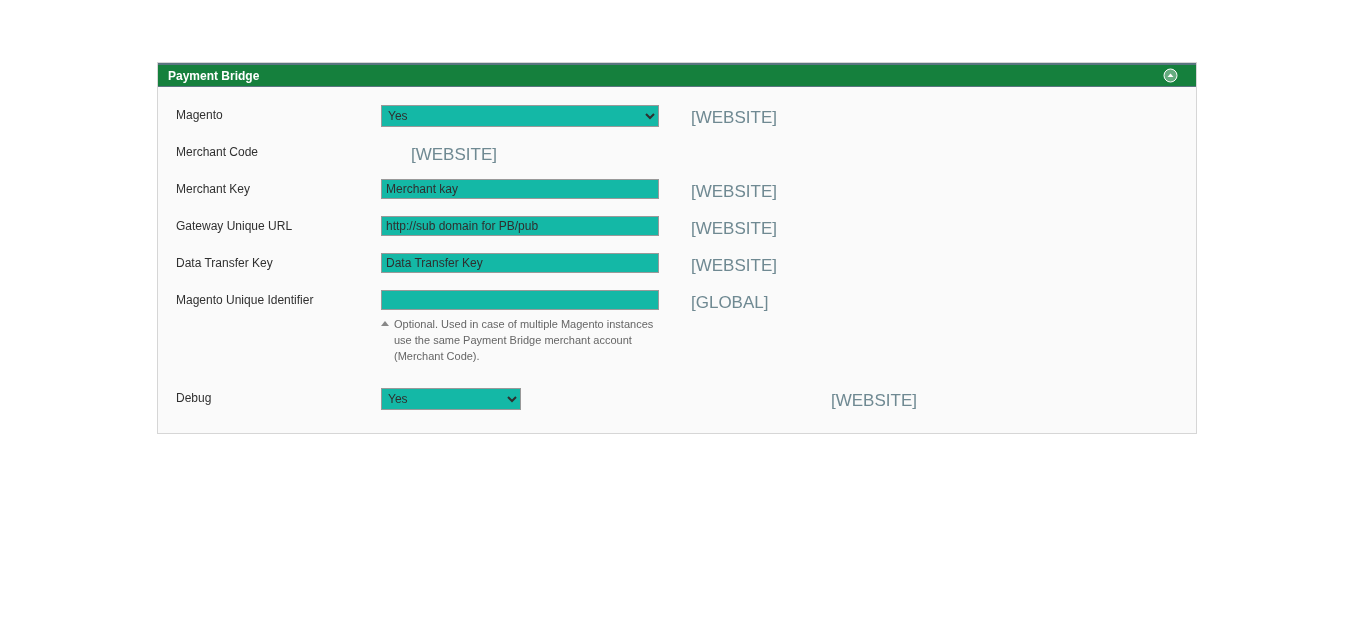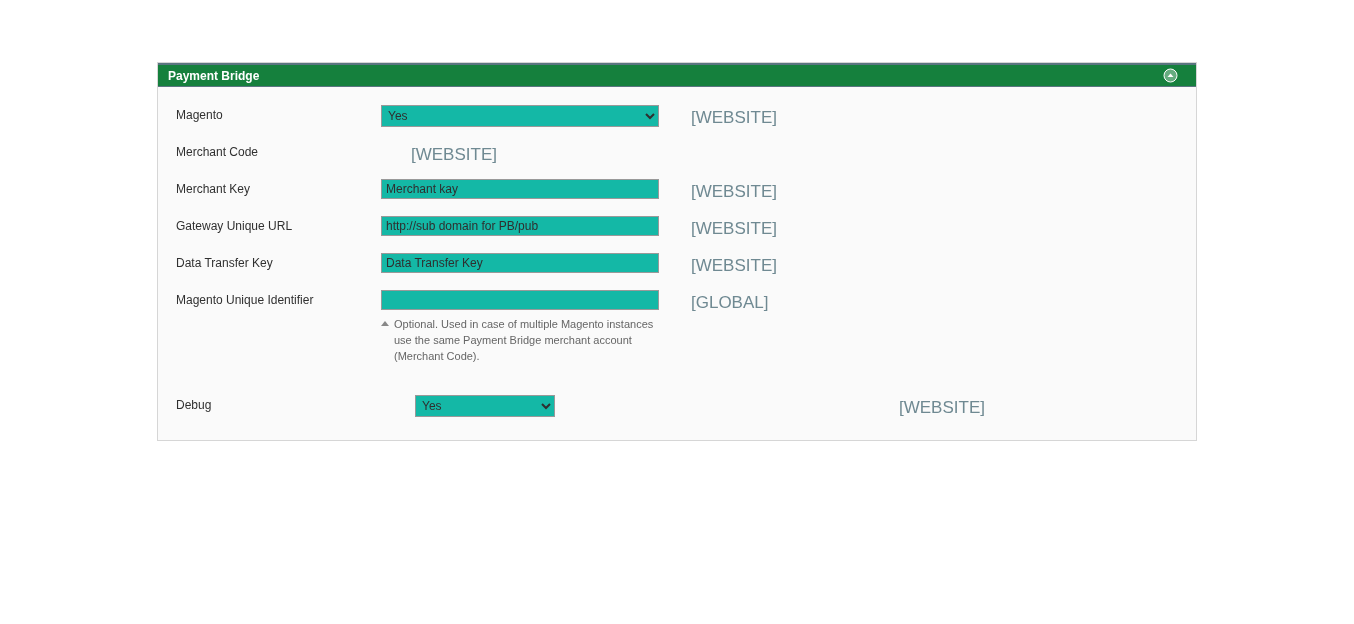--- a/index.html
+++ b/index.html
@@ -104,22 +104,21 @@
       width: 0;
       height: 0;
       border-left: 4px solid transparent;
       border-right: 4px solid transparent;
       border-bottom: 5px solid #888;
     }
     .note-text {
       max-width: 260px;
     }
     .spacer-above {
-      margin-top: 31px;
-      gap: 34px;
+      margin-top: 24px;
     }
   </style>
 </head>
 <body>
 
 <div class="container">
   <div class="fieldset">
     <div class="fieldset-header">
       <span class="title">Payment Bridge</span>
       <span class="collapse-icon">

